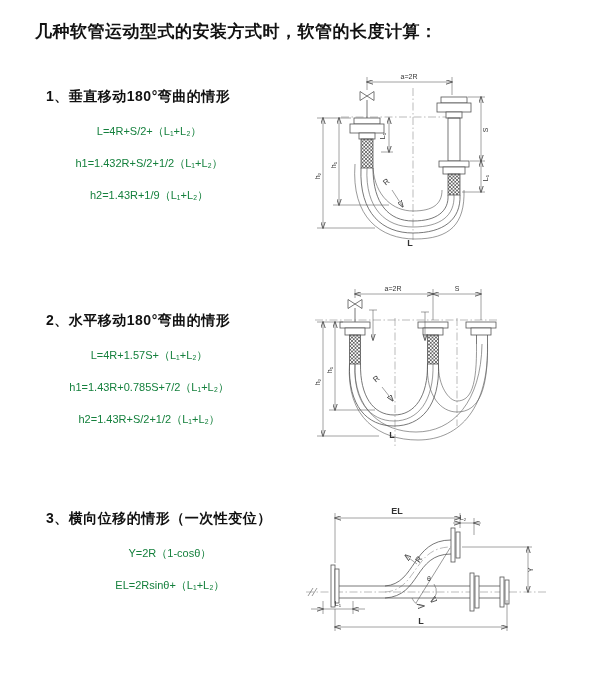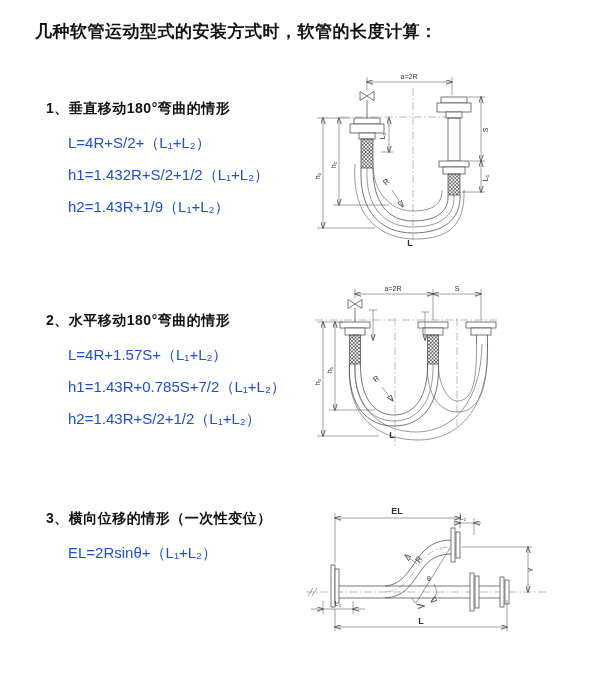--- a/index.html
+++ b/index.html
@@ -2,22 +2,22 @@
 <html><head>
 <meta charset="utf-8">
 <style>
   html,body{margin:0;padding:0;background:#fff;}
   .page{position:relative;width:600px;height:675px;background:#fff;overflow:hidden;
         font-family:"Liberation Sans","DejaVu Sans",sans-serif;color:#111;}
   .title{position:absolute;left:35px;top:20px;font-size:17px;font-weight:bold;margin:0;letter-spacing:.5px;}
   .sec{position:absolute;left:46px;}
   .sec h2{font-size:14px;font-weight:bold;margin:0;letter-spacing:.5px;}
   .formulas{margin:9px 0 0 22px;}
-  .formulas p{margin:0;height:32px;line-height:32px;font-size:15px;font-weight:normal;color:#1d4ed8;}
-  .s1{top:100px;} .s2{top:312px;} .s3{top:510px;}
+  .formulas p{margin:0;height:32px;line-height:32px;font-size:11px;font-weight:normal;color:#15803d;text-align:center;}
+  .s1{top:88px;} .s2{top:312px;} .s3{top:510px;}
   .diag{position:absolute;}
   .diag line,.diag path,.diag rect{fill:none;stroke:#555;stroke-width:.8;}
   .diag .dim line,.diag .dim path{stroke-width:.55;}
   .diag .cl line,.diag .cl path{stroke-width:.5;stroke:#777;stroke-dasharray:8 2.5 1.5 2.5;}
   .diag .thin{stroke-width:.6;}
   .diag text{font:7px "Liberation Sans",sans-serif;fill:#333;stroke:none;}
   .diag text.t8{font-size:8px;} .diag text.t9{font-size:9px;font-weight:bold;}
   .diag .fl{fill:#fff;}
 </style>
 </head>
@@ -41,20 +41,21 @@
     <div class="formulas">
       <p>L=4R+1.57S+（L₁+L₂）</p>
       <p>h1=1.43R+0.785S+7/2（L₁+L₂）</p>
       <p>h2=1.43R+S/2+1/2（L₁+L₂）</p>
     </div>
   </section>
 
   <section class="sec s3">
     <h2>3、横向位移的情形（一次性变位）</h2>
     <div class="formulas">
+      <p>Y=2R（1-cosθ）</p>
       <p>EL=2Rsinθ+（L₁+L₂）</p>
     </div>
   </section>
 
   <svg class="diag" style="left:303px;top:68px" width="235" height="190" viewBox="0 0 235 190">
     <defs>
       <marker id="ar1" viewBox="0 0 6 4" markerWidth="7" markerHeight="5" refX="5.5" refY="2" orient="auto-start-reverse" markerUnits="userSpaceOnUse">
         <path d="M0,0 L6,2 L0,4 z" fill="#555" stroke="none"></path>
       </marker>
       <pattern id="br1" width="3.5" height="3.5" patternUnits="userSpaceOnUse">

